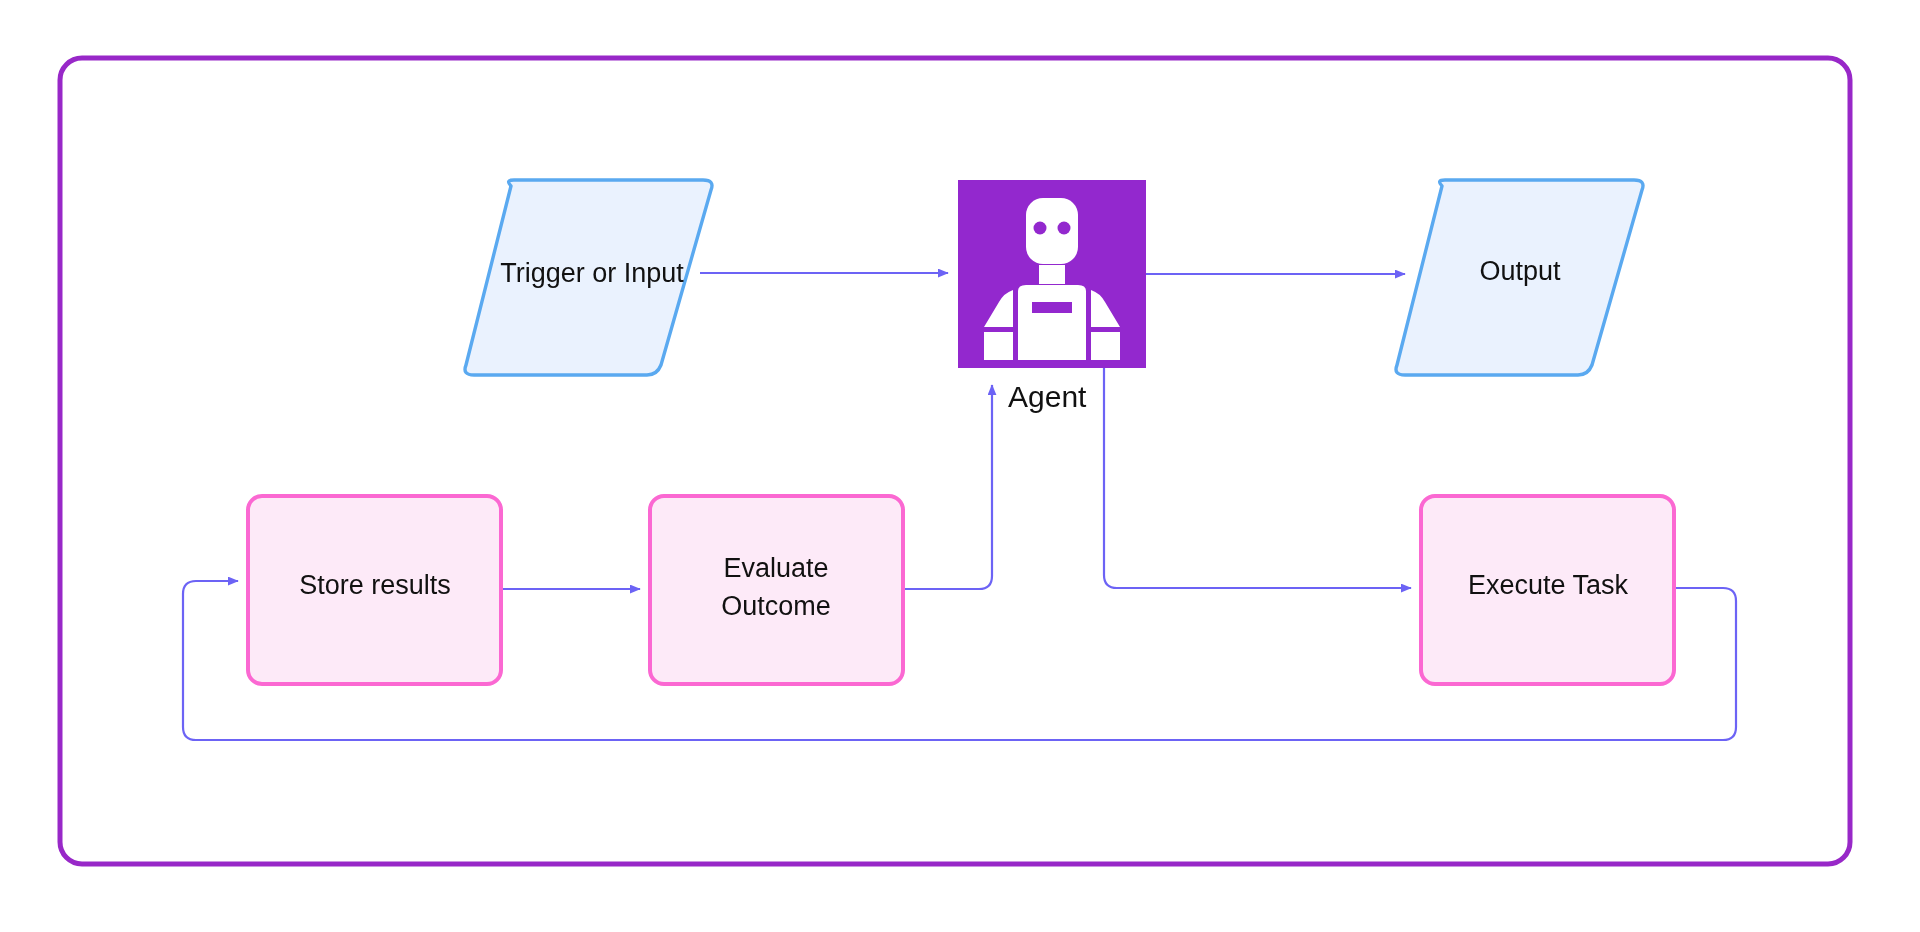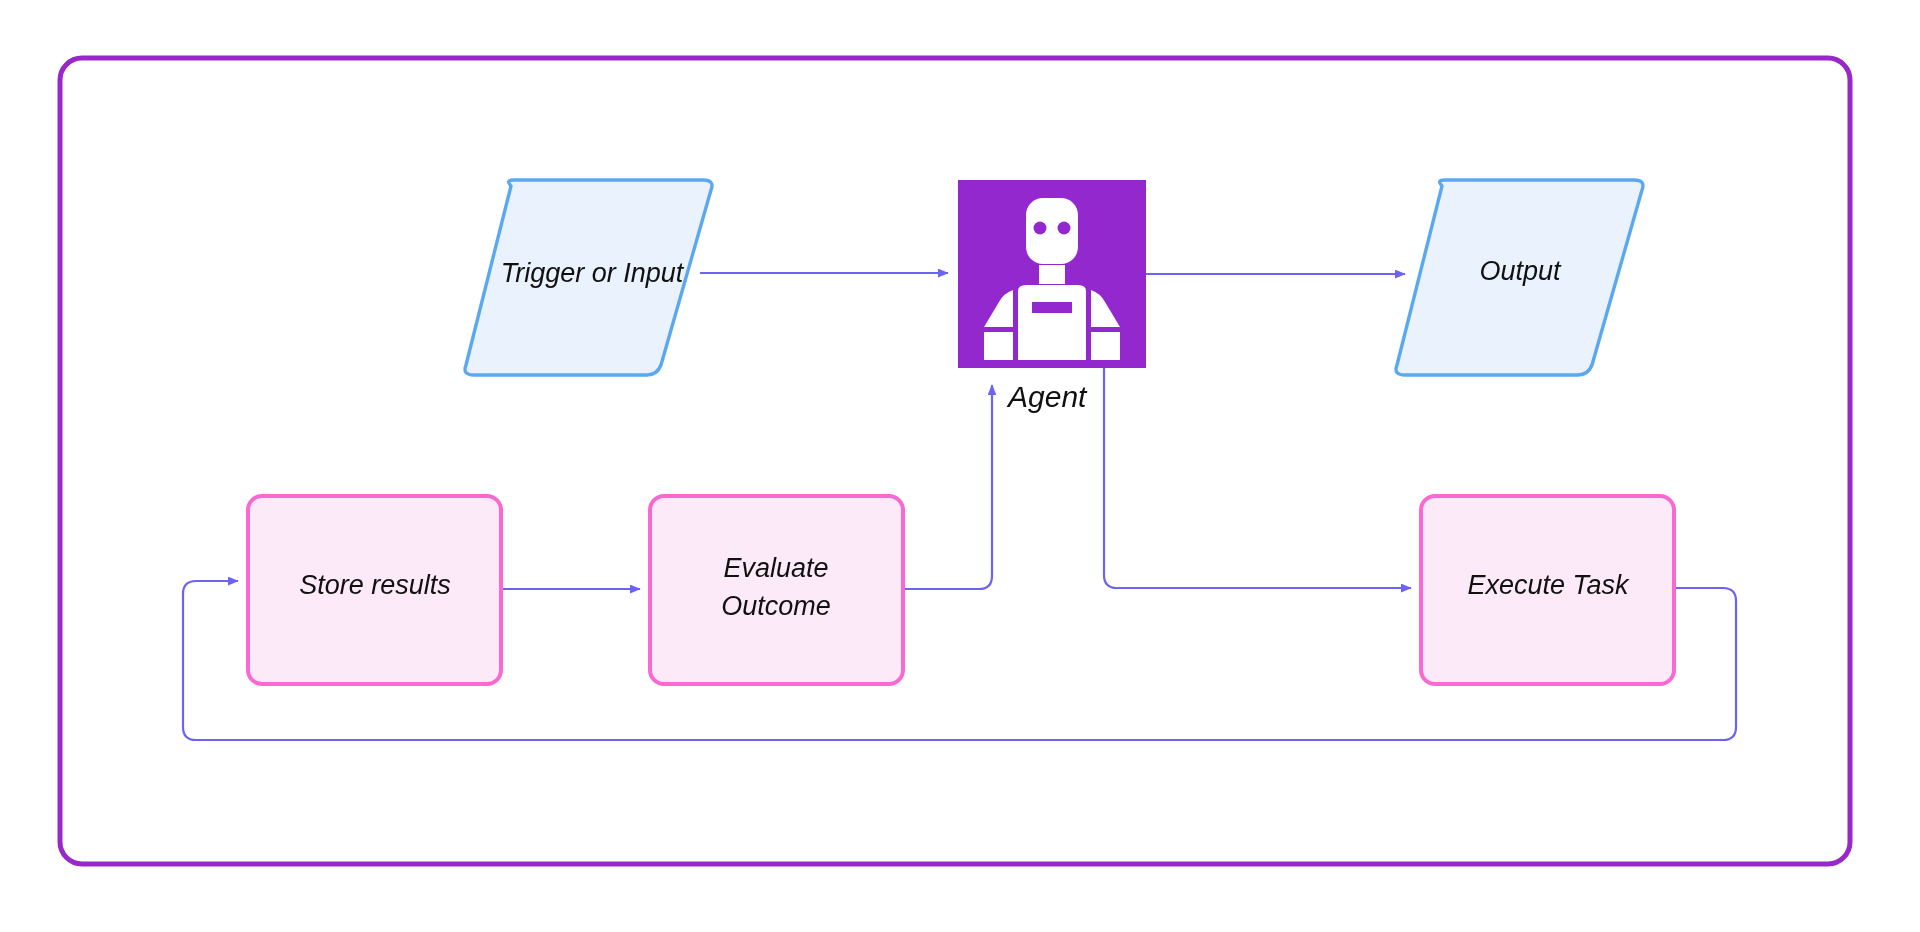--- a/index.html
+++ b/index.html
@@ -12,21 +12,20 @@
     width: 1920px;
     height: 932px;
     font-family: "Liberation Sans", sans-serif;
     overflow: hidden;
   }
   #canvas {
     position: relative;
     width: 1912px;
     height: 932px;
     background: #ffffff;
-    font-style: italic;
   }
   #flow-svg {
     position: absolute;
     top: 0;
     left: 0;
     width: 1920px;
     height: 932px;
     display: block;
   }
   .node-label {

